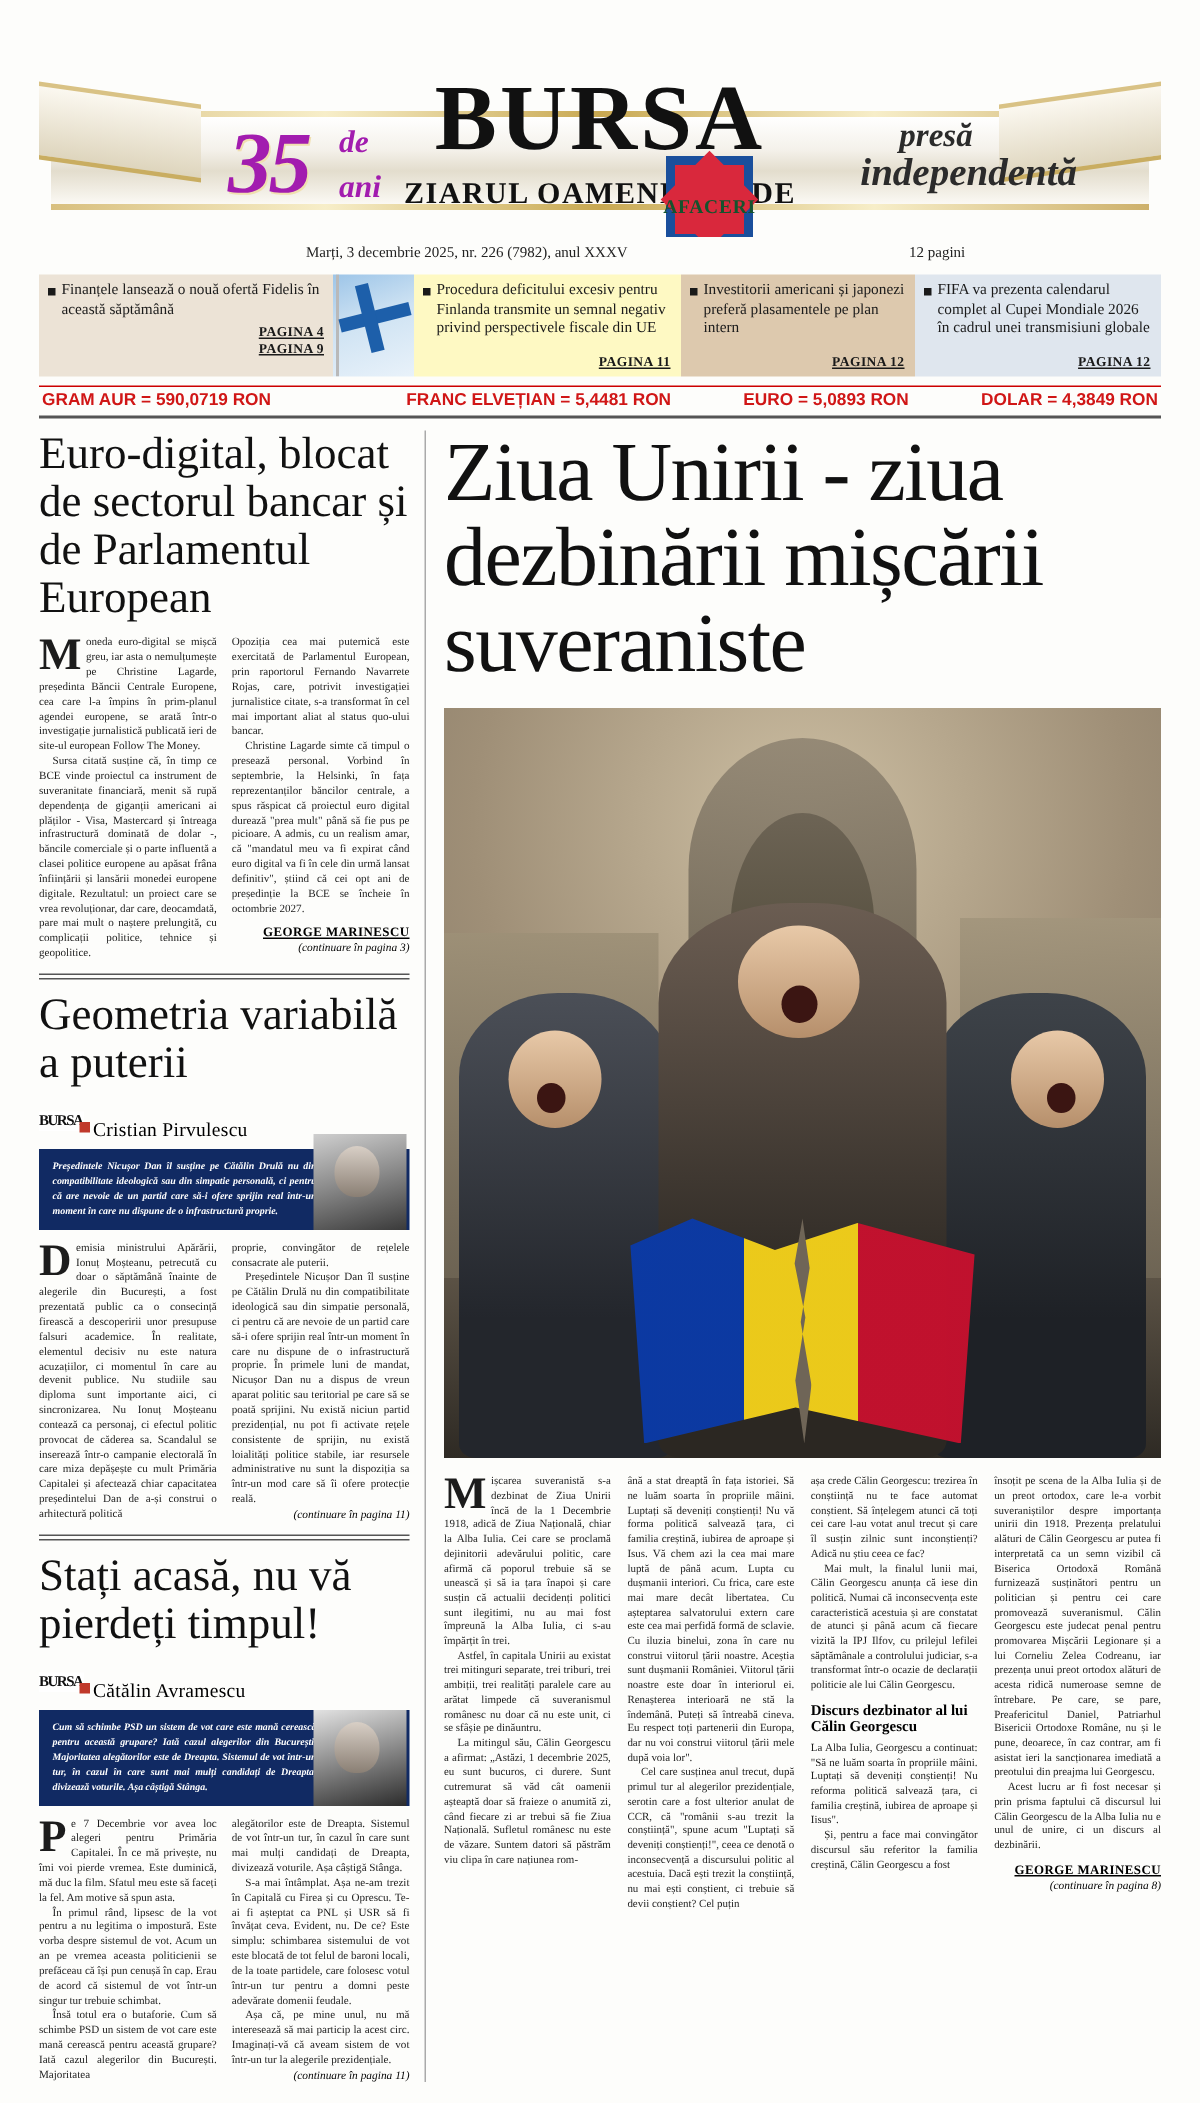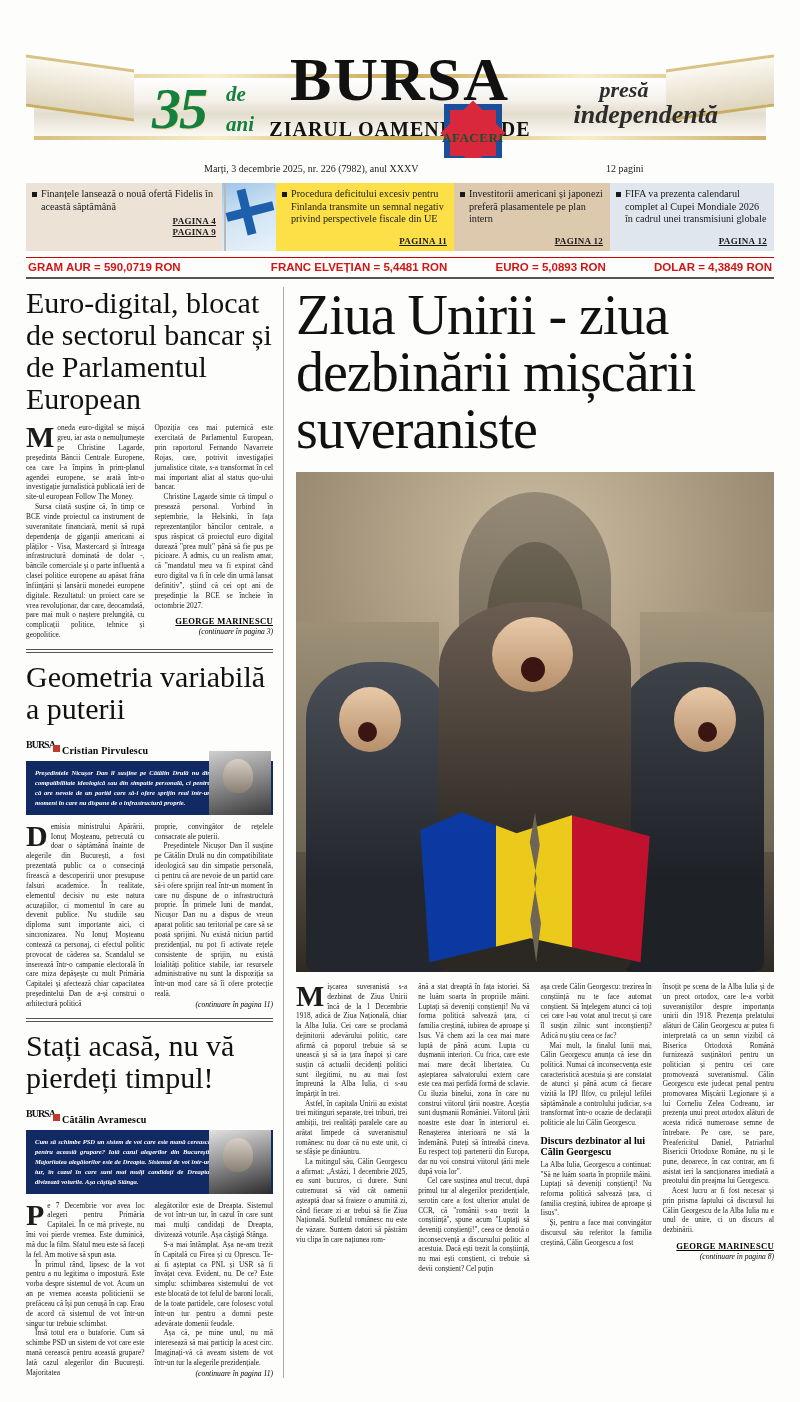--- a/index.html
+++ b/index.html
@@ -26,21 +26,21 @@
   .ribbon-tail-l,.ribbon-tail-r{
     position:absolute;top:62px;width:108px;height:46px;
     background:linear-gradient(180deg,#fbf8f0,#ded5bd);
     border-top:3px solid #d9c285;border-bottom:3px solid #c9ad61;
   }
   .ribbon-tail-l{left:0;transform:skewY(8deg);}
   .ribbon-tail-r{right:0;transform:skewY(-8deg);}
   .anniv{
     position:absolute;left:126px;top:80px;
     font-family:"Liberation Serif",serif;font-style:italic;font-weight:bold;
-    color:#15803d;letter-spacing:-2px;line-height:1;
+    color:#a21caf;letter-spacing:-2px;line-height:1;
   }
   .anniv .n{font-size:58px;text-shadow:1px 1px 0 #f0e0b0;}
   .anniv .de{font-size:21px;position:absolute;left:74px;top:4px;letter-spacing:0;}
   .anniv .ani{font-size:21px;position:absolute;left:74px;top:34px;letter-spacing:0;}
   .bursa{
     position:absolute;left:0;right:0;top:48px;text-align:center;
     font-family:"Liberation Serif",serif;font-weight:bold;font-size:62px;
     letter-spacing:2px;color:#111;line-height:1;
   }
   .ziarul{
@@ -83,21 +83,21 @@
   .teasers{display:flex;height:68px;margin-top:3px;}
   .teaser{
     position:relative;padding:5px 6px 4px 6px;box-sizing:border-box;
     font-size:10.2px;line-height:1.24;color:#1a1a1a;
   }
   .t1{width:196px;background:#ece3d6;}
   .t-flag{width:54px;background:linear-gradient(160deg,#9dc5e8 0%,#cfe3f3 45%,#e9f2fa 100%);position:relative;overflow:hidden;}
   .t-flag .cross-v{position:absolute;left:20px;top:6px;width:9px;height:46px;background:#1d5faa;transform:rotate(-14deg);}
   .t-flag .cross-h{position:absolute;left:4px;top:24px;width:48px;height:9px;background:#1d5faa;transform:rotate(-14deg);}
   .t-flag .pole{position:absolute;left:2px;top:0;width:2px;height:68px;background:#b9b9b9;}
-  .t2{width:178px;background:#fde047;}
+  .t2{width:178px;background:#fef9c3;}
   .t3{width:156px;background:#ddc9ae;}
   .t4{width:164px;background:#dfe6ee;}
   .bullet-row{display:flex;gap:4px;margin-bottom:3px;}
   .bullet{width:5px;height:5px;background:#1a1a1a;margin-top:4px;flex:0 0 5px;}
   .bul-txt{flex:1;}
   .pagina{
     font-family:"Liberation Serif",serif;font-weight:bold;font-size:9px;
     text-decoration:underline;text-align:right;letter-spacing:.3px;
   }
   .pagina.inline{margin-top:0;}
@@ -147,21 +147,21 @@
   .rule-d{border-top:1px solid #555;border-bottom:1px solid #555;height:2px;margin:9px 0 8px 0;}
 
   
   .author-row{display:flex;align-items:center;gap:6px;margin:2px 0 5px 0;}
   .mini-logo{
     width:30px;height:13px;background:#fff;border:0;position:relative;
     font-family:"Liberation Serif",serif;font-weight:bold;font-size:10px;color:#111;
     letter-spacing:-1px;line-height:13px;
   }
   .mini-logo .sq{position:absolute;right:-4px;bottom:-1px;width:7px;height:7px;background:#c0392b;}
-  .author-name{font-weight:bold;font-size:10px;letter-spacing:.2px;margin-top:12px;}
+  .author-name{font-weight:normal;font-size:13px;letter-spacing:.2px;margin-top:12px;}
   .quotebox{
     position:relative;background:#112a63;color:#fff;padding:7px 62px 7px 9px;
     min-height:46px;box-sizing:border-box;
     font-style:italic;font-weight:bold;font-size:6.6px;line-height:1.5;text-align:justify;
   }
   .portrait{
     position:absolute;right:2px;bottom:0;width:62px;height:64px;
     background:linear-gradient(165deg,#cfcfcf 0%,#8e8e8e 45%,#3a3a3a 100%);
   }
   .portrait:after{

